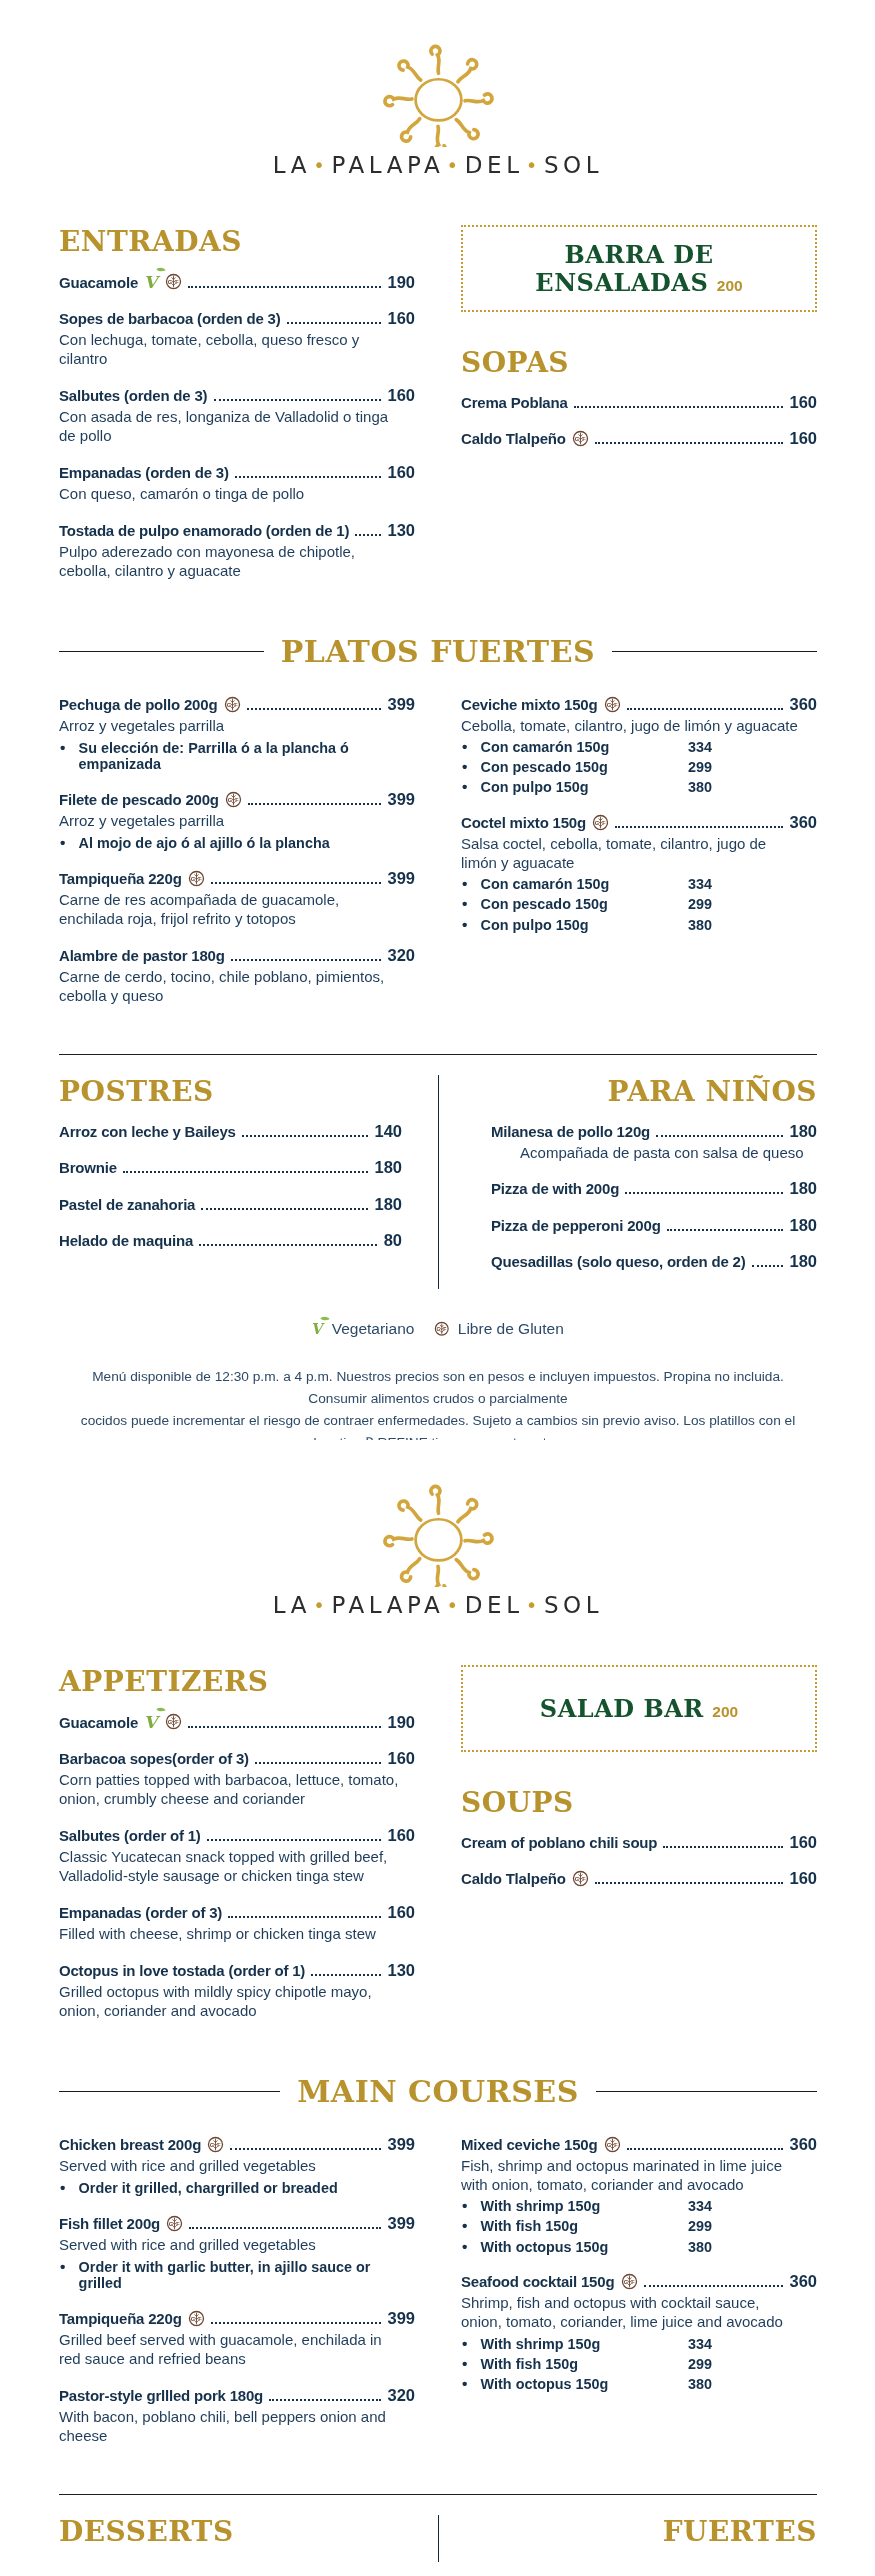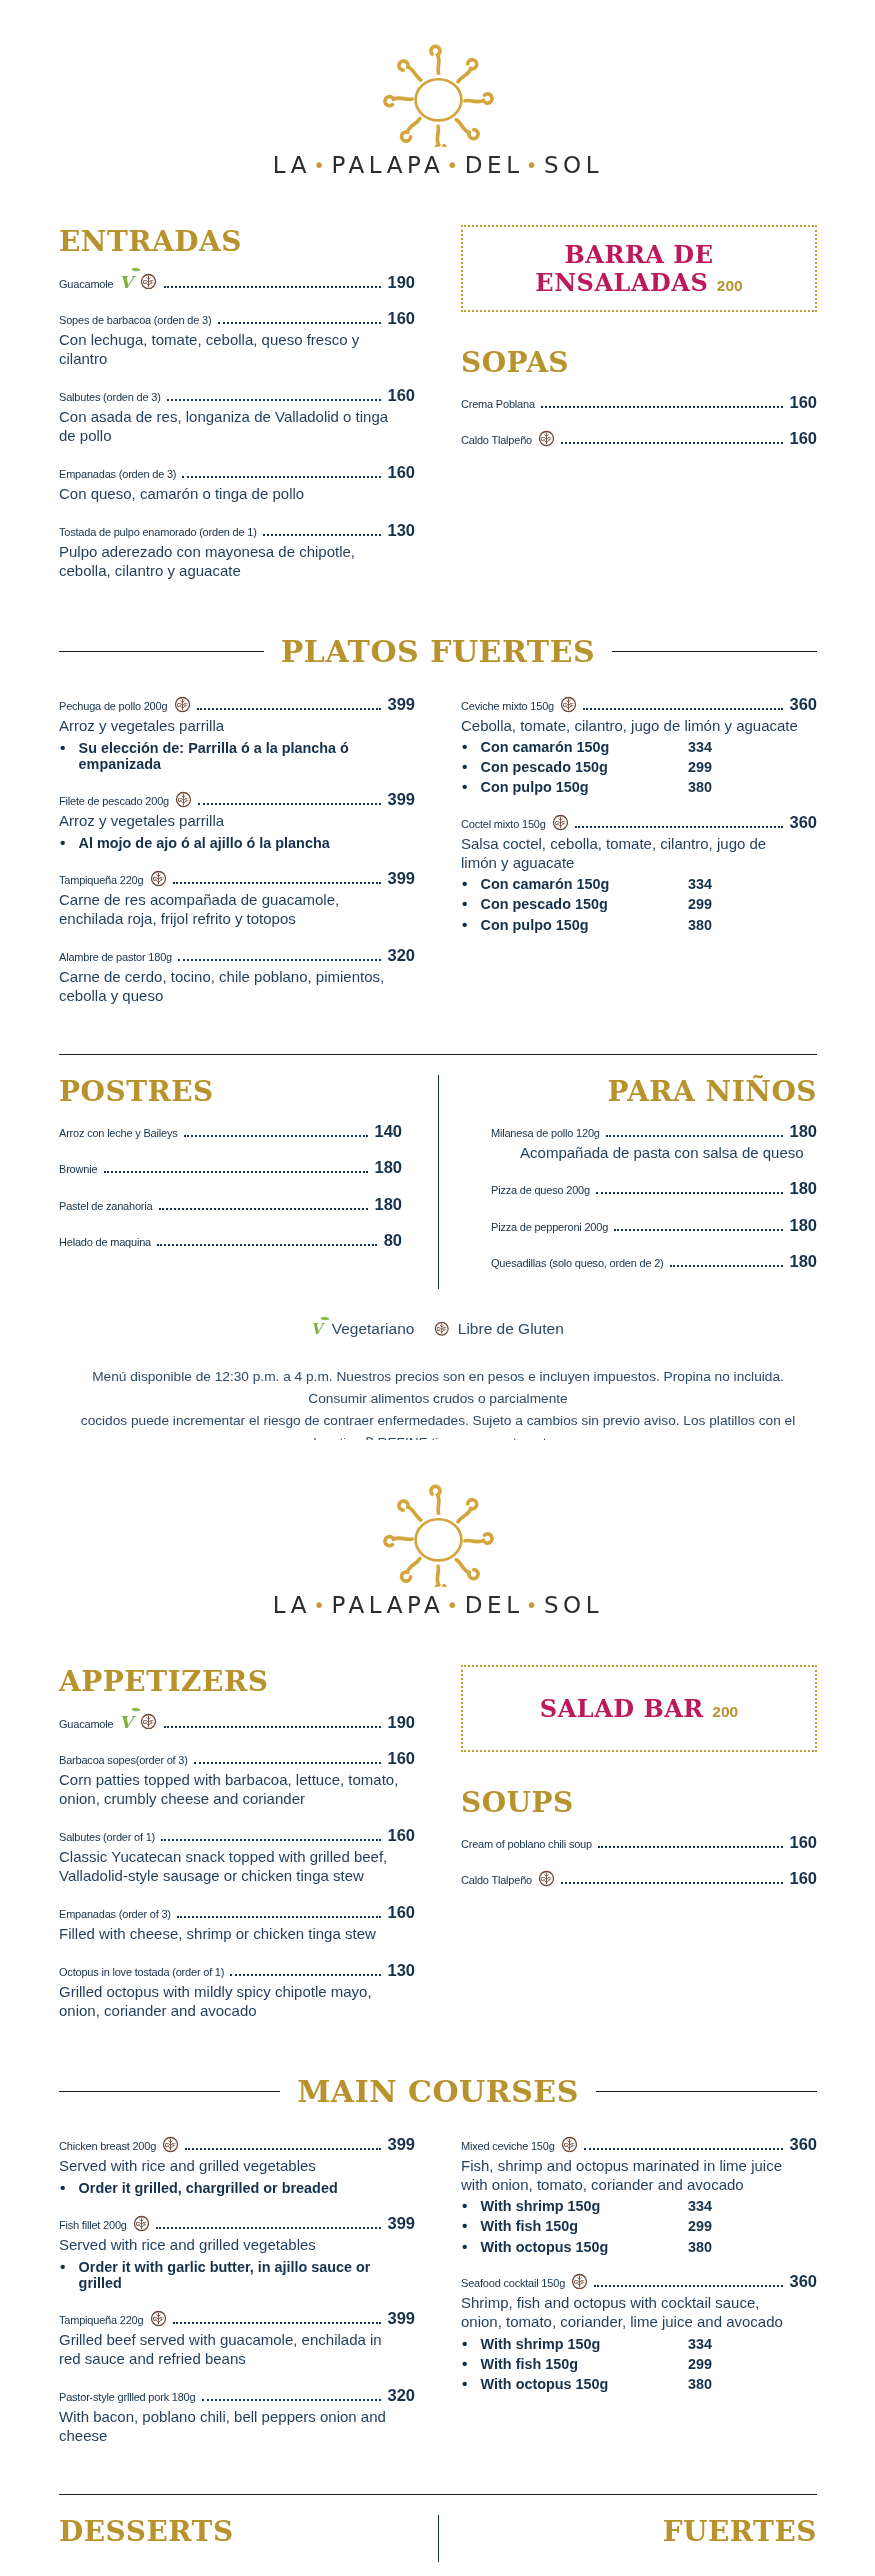--- a/index.html
+++ b/index.html
@@ -23,40 +23,40 @@
   .cols{display:grid;grid-template-columns:1fr 1fr;column-gap:46px;margin-top:47px;}
   .cols--mains{margin-top:26px;}
   .rule{border:none;border-top:1.5px solid #1F1F1F;margin:31px 0 0 0;}
   .split{display:grid;grid-template-columns:1fr 1fr;margin-top:20.6px;}
   .split-left{padding-right:36px;}
   .split-right{border-left:1.5px solid #14293E;padding-left:52px;text-align:right;}
 
   
   .item{margin-bottom:17.5px;}
   .irow{display:flex;align-items:baseline;}
-  .nm{font-weight:400;font-size:11px;color:#15314B;letter-spacing:-0.2px;white-space:nowrap;}
+  .nm{font-weight:700;font-size:15px;color:#15314B;letter-spacing:-0.2px;white-space:nowrap;}
   .lead{flex:1;border-bottom:2.6px dotted #15314B;margin:0 6.2px 1px 6.2px;min-width:18.5px;}
   .pr{font-weight:700;font-size:16.5px;color:#15314B;white-space:nowrap;}
   .desc{font-size:15px;font-weight:400;color:#1F3D5B;line-height:1.28;margin-top:2.1px;padding-right:13.4px;}
   .bullet{margin-top:5.2px;}
   .bl{display:inline-block;font-weight:700;font-size:14.4px;color:#15314B;position:relative;padding-left:19.6px;}
   .bl::before{content:"\2022";position:absolute;left:1px;top:-1px;font-size:15.5px;}
   .opt{display:flex;margin-top:4.1px;font-weight:700;font-size:14.4px;color:#15314B;}
   .opt-label{width:227px;position:relative;padding-left:19.6px;box-sizing:border-box;}
   .opt-label::before{content:"\2022";position:absolute;left:1px;top:-1px;font-size:15.5px;}
 
   
   .vic{margin-left:7.2px;color:#7FAE3F;font-family:"DejaVu Serif",serif;font-style:italic;font-weight:700;font-size:17.5px;position:relative;flex:none;}
   .vic::after{content:"";position:absolute;top:-4.1px;right:-6.2px;width:8.2px;height:5.2px;background:#8DBA4C;border-radius:0 100% 0 100%;transform:rotate(-25deg);}
   .gfic{width:17px;height:17px;margin-left:6.2px;flex:none;align-self:center;}
 
   
   .salad-box{border:2.1px dotted #C79B2F;min-height:87px;display:flex;align-items:center;justify-content:center;text-align:center;padding:5.2px 10.3px;box-sizing:border-box;}
   .salad-inner{max-width:222px;margin:0 auto;line-height:1.15;}
-  .salad-name{font-family:"DejaVu Serif",serif;font-weight:700;font-size:24px;color:#be185d;letter-spacing:0.5px;}
+  .salad-name{font-family:"DejaVu Serif",serif;font-weight:700;font-size:24px;color:#14532d;letter-spacing:0.5px;}
   .salad-price{font-family:"Liberation Sans",sans-serif;font-weight:700;font-size:15.5px;color:#B8922D;margin-left:6.2px;}
   .soup-head{margin-top:34px;}
 
   
   .legend{display:flex;justify-content:center;align-items:center;gap:6.2px;margin-top:31px;font-size:15.5px;color:#2C4A68;}
   .legend .vic{font-size:14.4px;margin-left:0;}
   .legend .gfic{width:15.5px;height:15.5px;margin-left:13.4px;}
   .legend-label{margin-left:2.1px;}
   .foot{margin:28px 15.5px 0 15.5px;text-align:center;font-size:13.7px;line-height:1.6;color:#2C4A68;}
 </style>
@@ -339,21 +339,21 @@
       <div class="item">
         <div class="irow">
           <span class="nm">Milanesa de pollo 120g</span>
           <span class="lead"></span>
           <span class="pr">180</span>
         </div>
         <div class="desc">Acompañada de pasta con salsa de queso</div>
       </div>
       <div class="item">
         <div class="irow">
-          <span class="nm">Pizza de queso 200g</span>
+          <span class="nm">Pizza de with 200g</span>
           <span class="lead"></span>
           <span class="pr">180</span>
         </div>
       </div>
       <div class="item">
         <div class="irow">
           <span class="nm">Pizza de pepperoni 200g</span>
           <span class="lead"></span>
           <span class="pr">180</span>
         </div>

